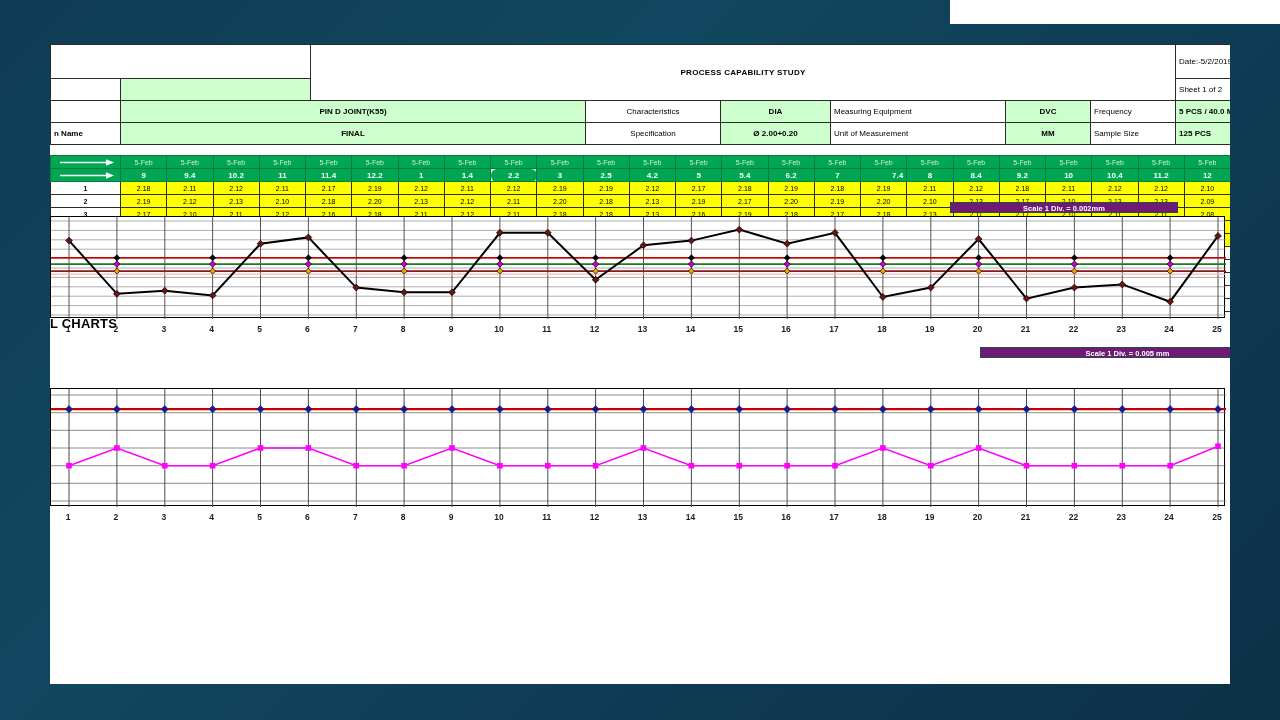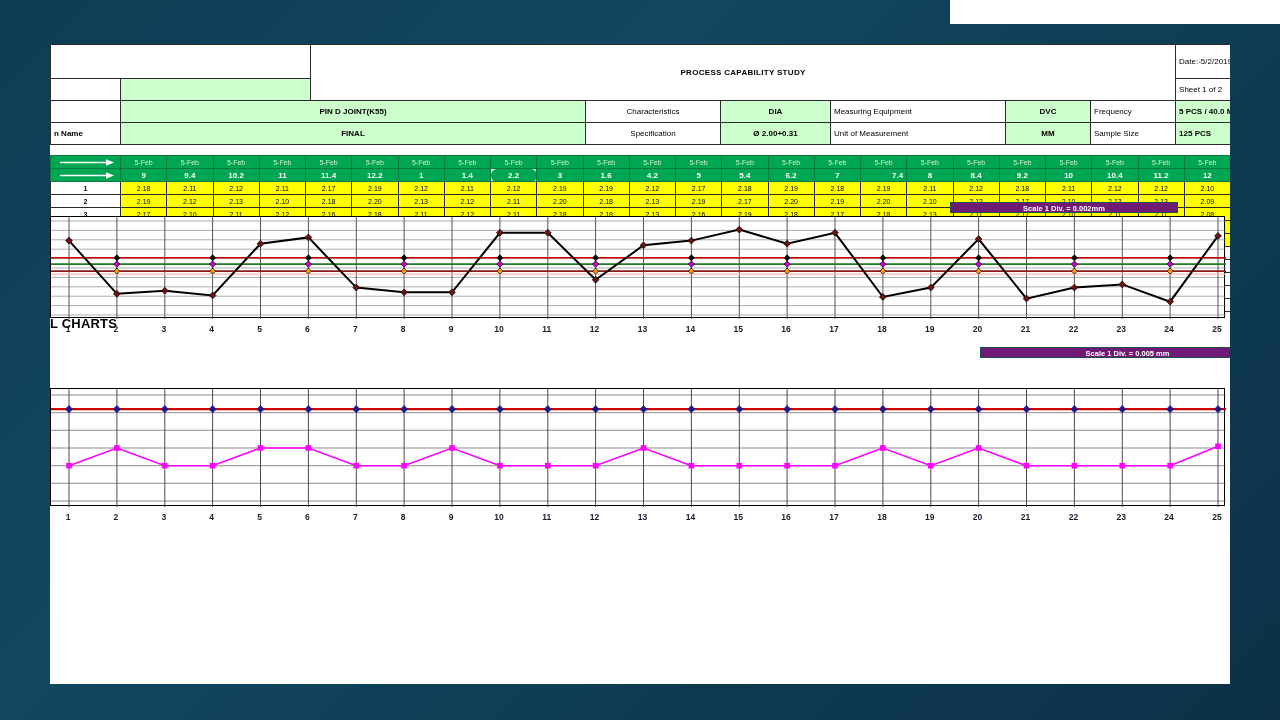--- a/index.html
+++ b/index.html
@@ -106,21 +106,21 @@
       <td class="green ctr b">DIA</td>
       <td class="lft">Measuring Equipment</td>
       <td class="green ctr b">DVC</td>
       <td class="lft">Frequency</td>
       <td class="green lft b">5 PCS / 40.0 MIN</td>
     </tr>
     <tr>
       <td class="lft b">n Name</td>
       <td colspan="2" class="green ctr b">FINAL</td>
       <td class="ctr">Specification</td>
-      <td class="green ctr b">Ø 2.00+0.31</td>
+      <td class="green ctr b">Ø 2.00+0.20</td>
       <td class="lft">Unit of Measurement</td>
       <td class="green ctr b">MM</td>
       <td class="lft">Sample  Size</td>
       <td class="green lft b">125 PCS</td>
     </tr>
   </tbody>
     </table>
 
   <table class="grid" id="data-grid">
       <colgroup>
@@ -193,21 +193,21 @@
           <td class="gdark" style="font-size:8px;">9</td>
           <td class="gdark" style="font-size:8px;">9.4</td>
           <td class="gdark" style="font-size:8px;">10.2</td>
           <td class="gdark" style="font-size:8px;">11</td>
           <td class="gdark" style="font-size:8px;">11.4</td>
           <td class="gdark" style="font-size:8px;">12.2</td>
           <td class="gdark" style="font-size:8px;">1</td>
           <td class="gdark" style="font-size:8px;">1.4</td>
           <td class="gdark" style="font-size:8px;border-radius:6px;">2.2</td>
           <td class="gdark" style="font-size:8px;">3</td>
-          <td class="gdark" style="font-size:8px;">1.6</td>
+          <td class="gdark" style="font-size:8px;">2.5</td>
           <td class="gdark" style="font-size:8px;">4.2</td>
           <td class="gdark" style="font-size:8px;">5</td>
           <td class="gdark" style="font-size:8px;">5.4</td>
           <td class="gdark" style="font-size:8px;">6.2</td>
           <td class="gdark" style="font-size:8px;">7</td>
           <td class="gdark" style="font-size:8px;padding-left:28px;">7.4</td>
           <td class="gdark" style="font-size:8px;">8</td>
           <td class="gdark" style="font-size:8px;">8.4</td>
           <td class="gdark" style="font-size:8px;">9.2</td>
           <td class="gdark" style="font-size:8px;">10</td>

